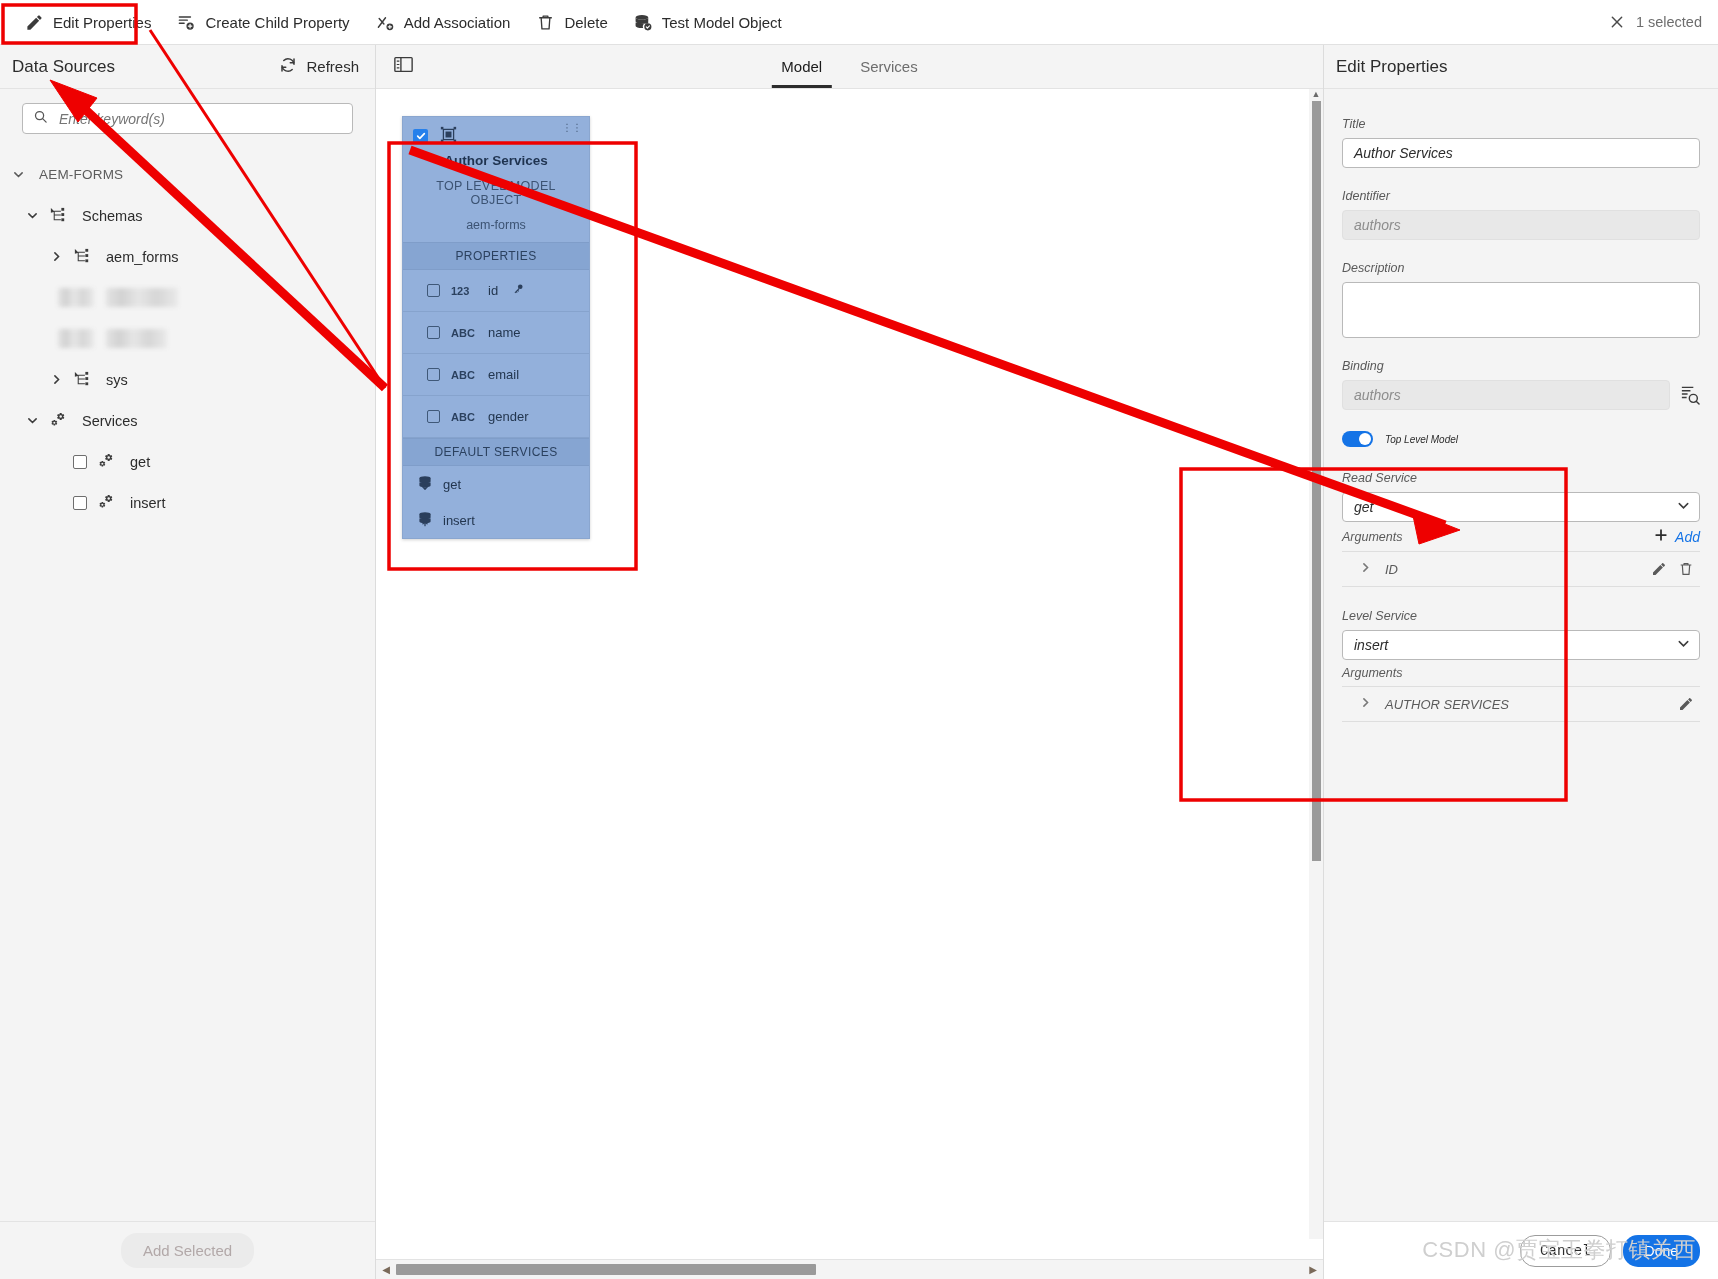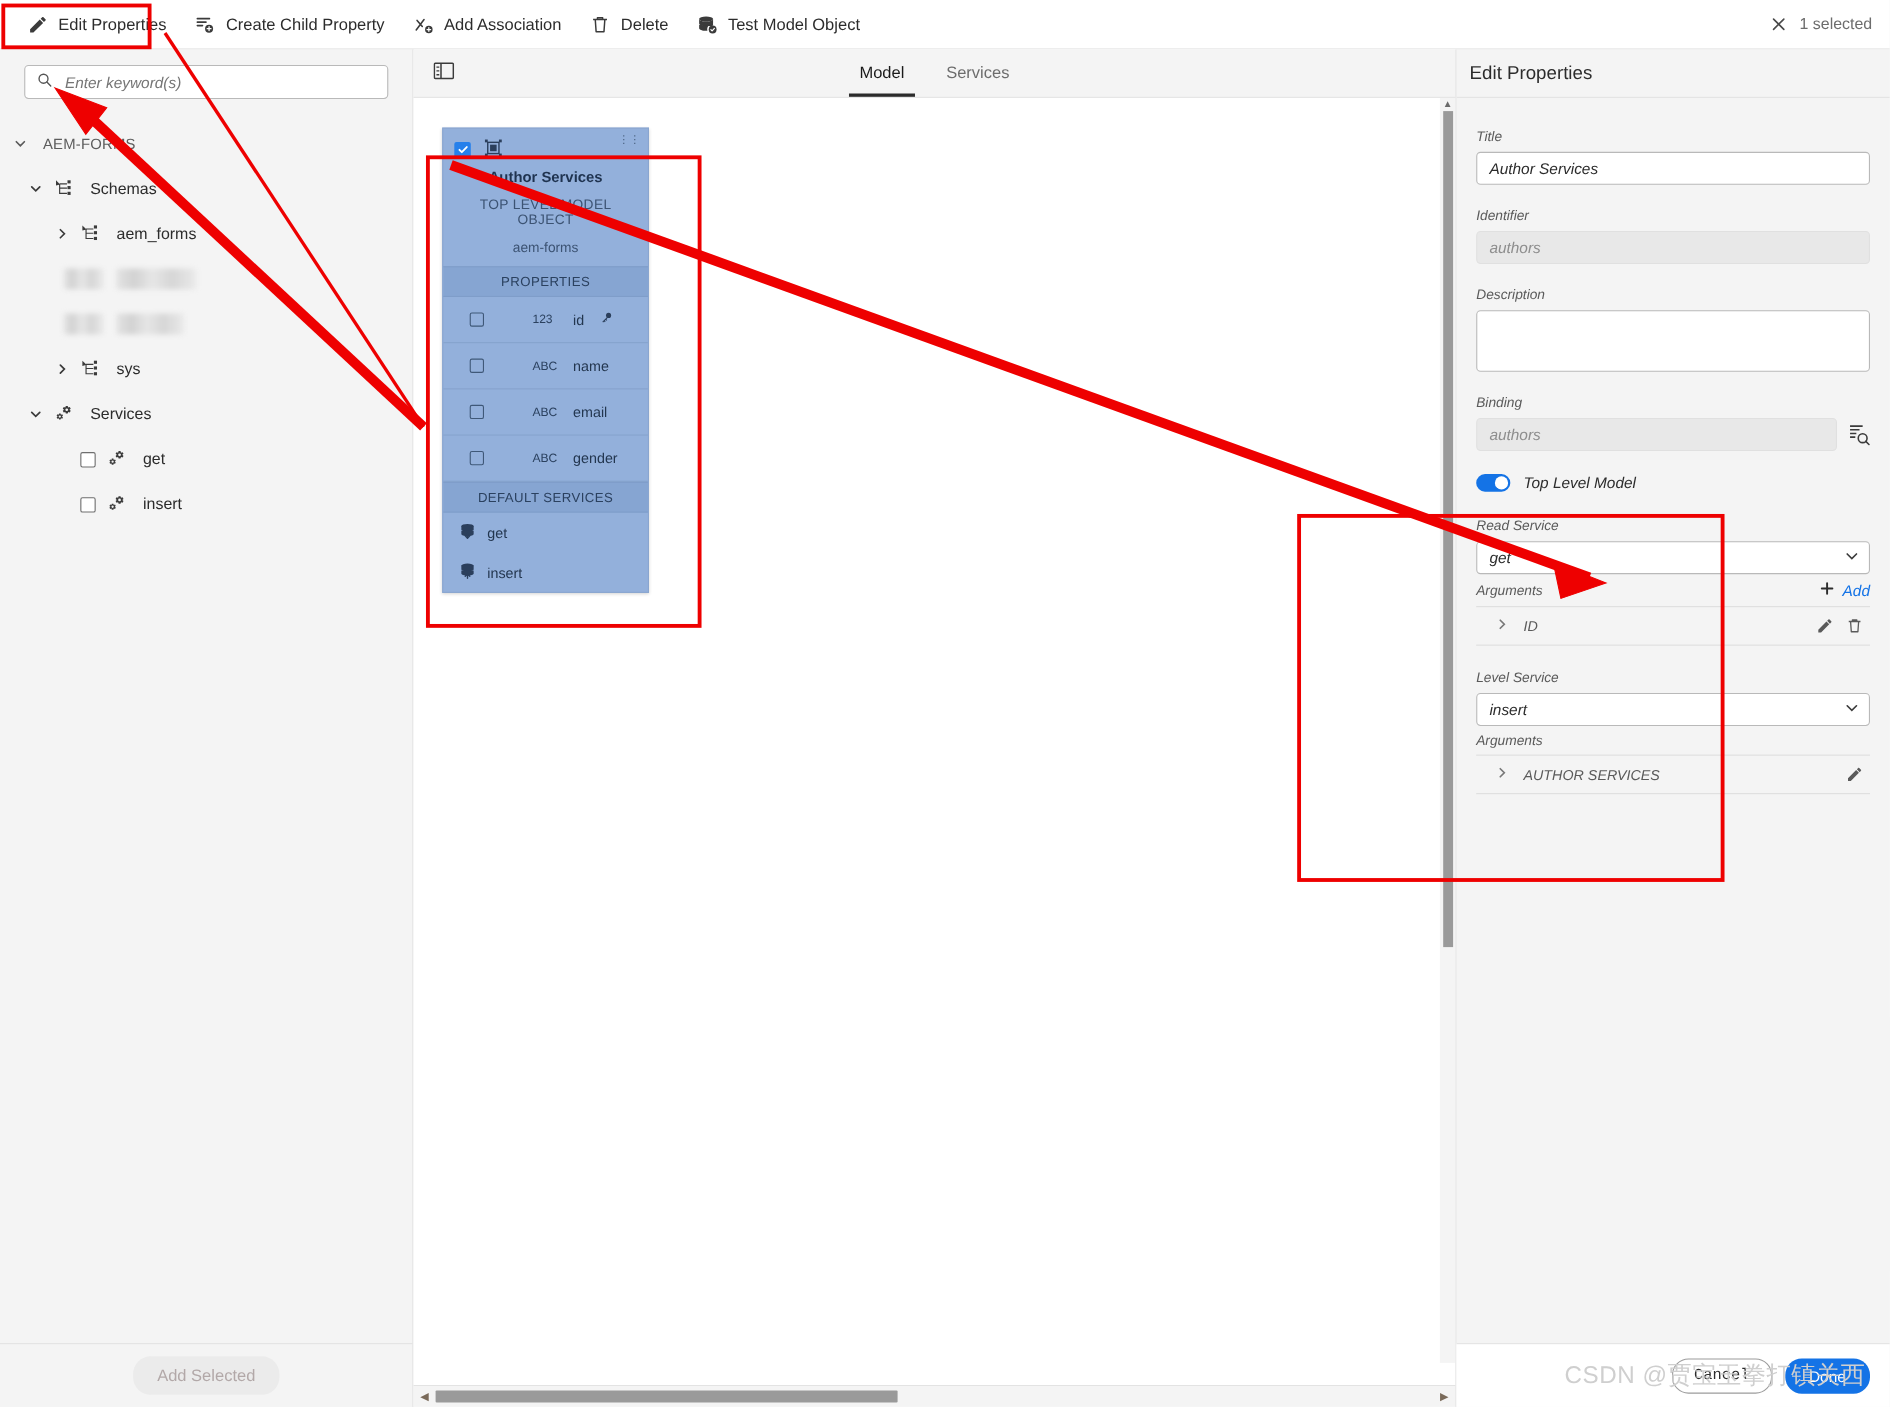--- a/index.html
+++ b/index.html
@@ -164,21 +164,21 @@
   .card-prop {
     display:flex; align-items:center; gap:11px;
     height:42px; padding:0 0 0 24px;
     border-bottom:1px solid #86a3cd;
     font-size:13px; color:#23364f;
   }
   .card-prop .pc {
     width:13px; height:13px; border:1.5px solid #3f5878; background:#93b0db;
     border-radius:2px; flex:none;
   }
-  .card-prop .ptype { font-size:11px; font-weight:normal; color:#2b415f; width:26px;margin-left:33px;}
+  .card-prop .ptype { font-size:11px; font-weight:bold; color:#2b415f; width:26px;}
   .card-svc {
     display:flex; align-items:center; gap:10px;
     height:36px; padding-left:14px; font-size:13px; color:#23364f;
   }
 
   
   #h-scroll {
     height:20px; flex:none; background:#f4f4f4;
     border-top:1px solid #e3e3e3;
     display:flex; align-items:center; padding:0 4px;
@@ -218,21 +218,21 @@
   .bind-btn { width:21px; height:21px; flex:none; cursor:pointer; }
   .toggle-row { display:flex; align-items:center; gap:12px; margin:4px 0 24px 0;}
   .toggle {
     width:31px; height:16px; border-radius:9px; background:#1473e6;
     position:relative; cursor:pointer; flex:none;
   }
   .toggle .knob {
     position:absolute; right:2px; top:2px; width:12px; height:12px;
     background:#fff; border-radius:50%;
   }
-  .toggle-row span { font-size:14px; }
+  .toggle-row span { font-size:10px; }
   .fselect {
     height:30px; background:#fff; border:1px solid #b9b9b9; border-radius:4px;
     display:flex; align-items:center; padding:0 8px 0 11px;
     font-size:14px; color:#2c2c2c;
   }
   .fselect .val { flex:1; }
   .args-head { display:flex; align-items:center; margin:4px 0 6px 0;}
   .args-head .flabel { margin-bottom:0; }
   .add-btn {
     margin-left:auto; display:flex; align-items:center; gap:7px;
@@ -331,20 +331,32 @@
           <path d="M5 5l14 14M19 5L5 19"></path>
         </svg>
     </span>
     <span>1 selected</span>
   </div>
 </div>
 
 <div id="main">
 
   <div id="left">
+    <div id="left-head">
+      <span class="title">Data Sources</span>
+      <div id="refresh">
+        <span>
+          <svg width="18" height="18" viewBox="0 0 24 24" fill="none" stroke="#3b3b3b" stroke-width="2" stroke-linecap="round">
+            <path d="M20 11a8 8 0 0 0-13.6-5M4 13a8 8 0 0 0 13.6 5"></path>
+            <path d="M20 4v5h-5M4 20v-5h5"></path>
+          </svg>
+        </span>
+        <span>Refresh</span>
+      </div>
+    </div>
 
     <div id="search-wrap">
       <div id="search-box">
         <span>
           <svg width="15" height="15" viewBox="0 0 24 24" fill="none" stroke="#555" stroke-width="2" stroke-linecap="round">
             <circle cx="10.5" cy="10.5" r="6.5"></circle>
               <path d="M15.4 15.4L21 21"></path>
           </svg>
         </span>
         <input type="text" value="" placeholder="Enter keyword(s)" style="">

